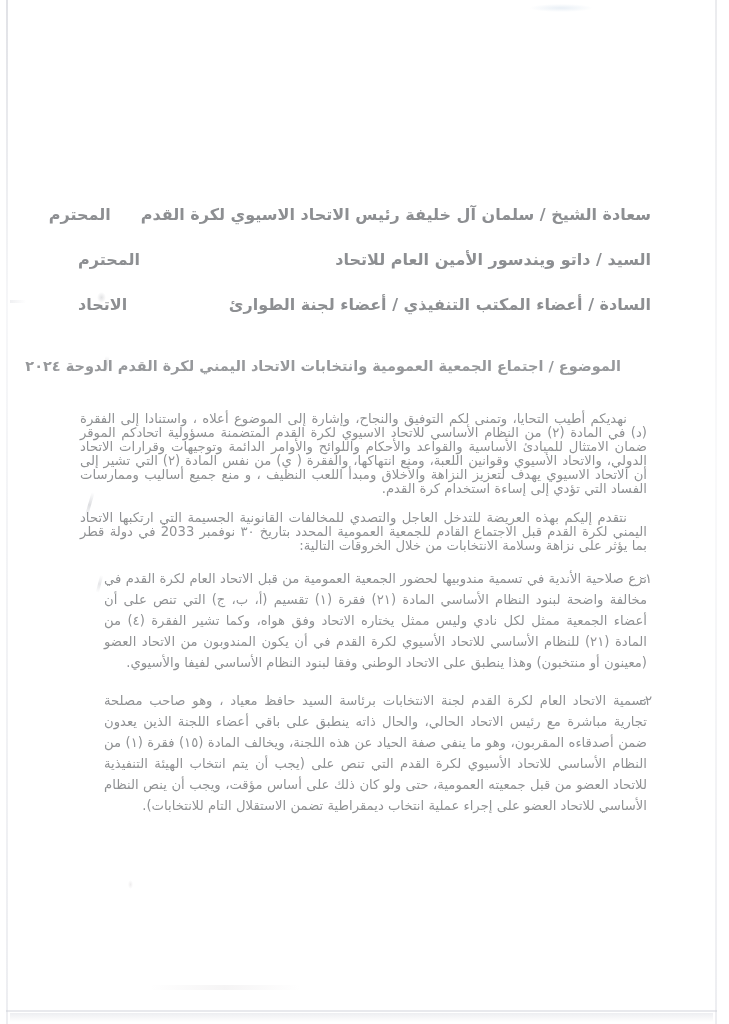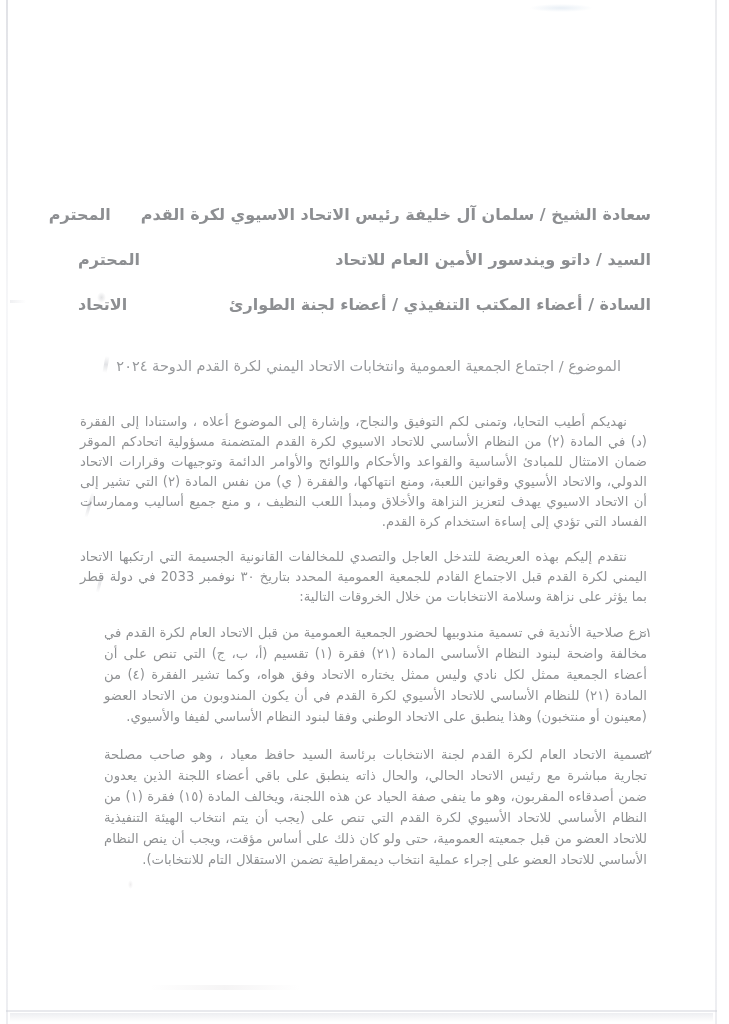--- a/index.html
+++ b/index.html
@@ -153,38 +153,38 @@
     color: #8d8f92;
     white-space: nowrap;
     margin-inline-start: auto;
     padding-inline-start: 30px;
   }
 
   .subject-line {
     position: absolute;
     top: 358px;
     right: 30px;
-    font-weight: normal;
+    font-weight: bold;
     font-size: 14.5px;
     color: #97999c;
     white-space: nowrap;
     margin-left: 16px;
   }
 
   .body-block {
     position: absolute;
     top: 412px;
     left: 0;
     right: 0;
   }
 
   p.para {
     margin: 0 0 15px 0;
     font-size: 13.2px;
-    line-height: 20px;
+    line-height: 14px;
     color: #8f9193;
     text-align: justify;
     text-justify: inter-word;
     padding-inline-start: 4px;
     padding-inline-end: 2px;
     text-indent: 20px;
   }
 
   ol.violations {
     margin: 14px 0 0 0;

